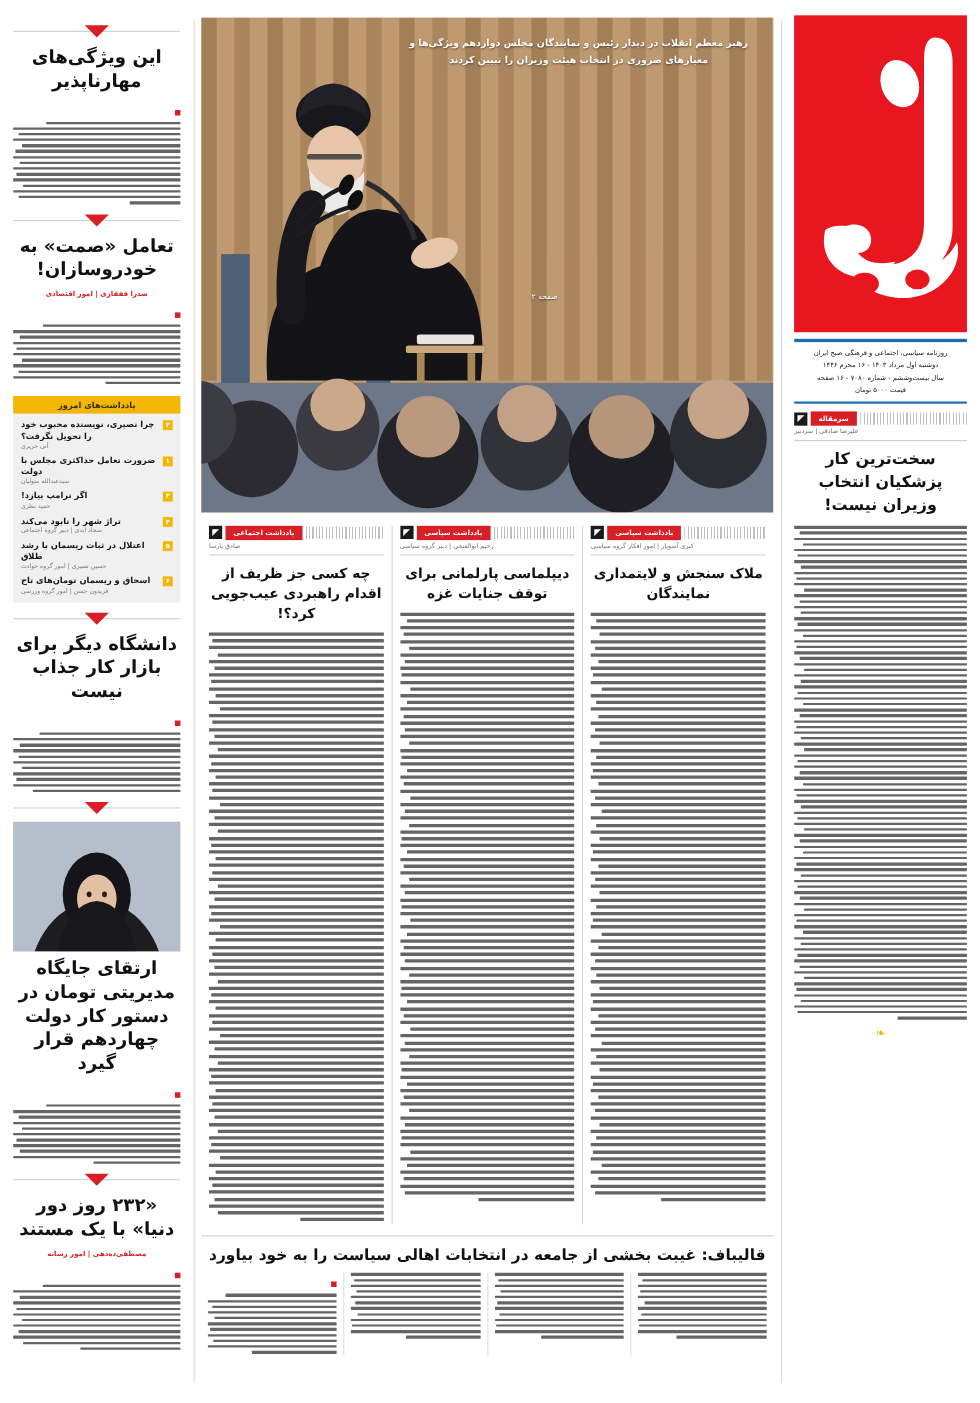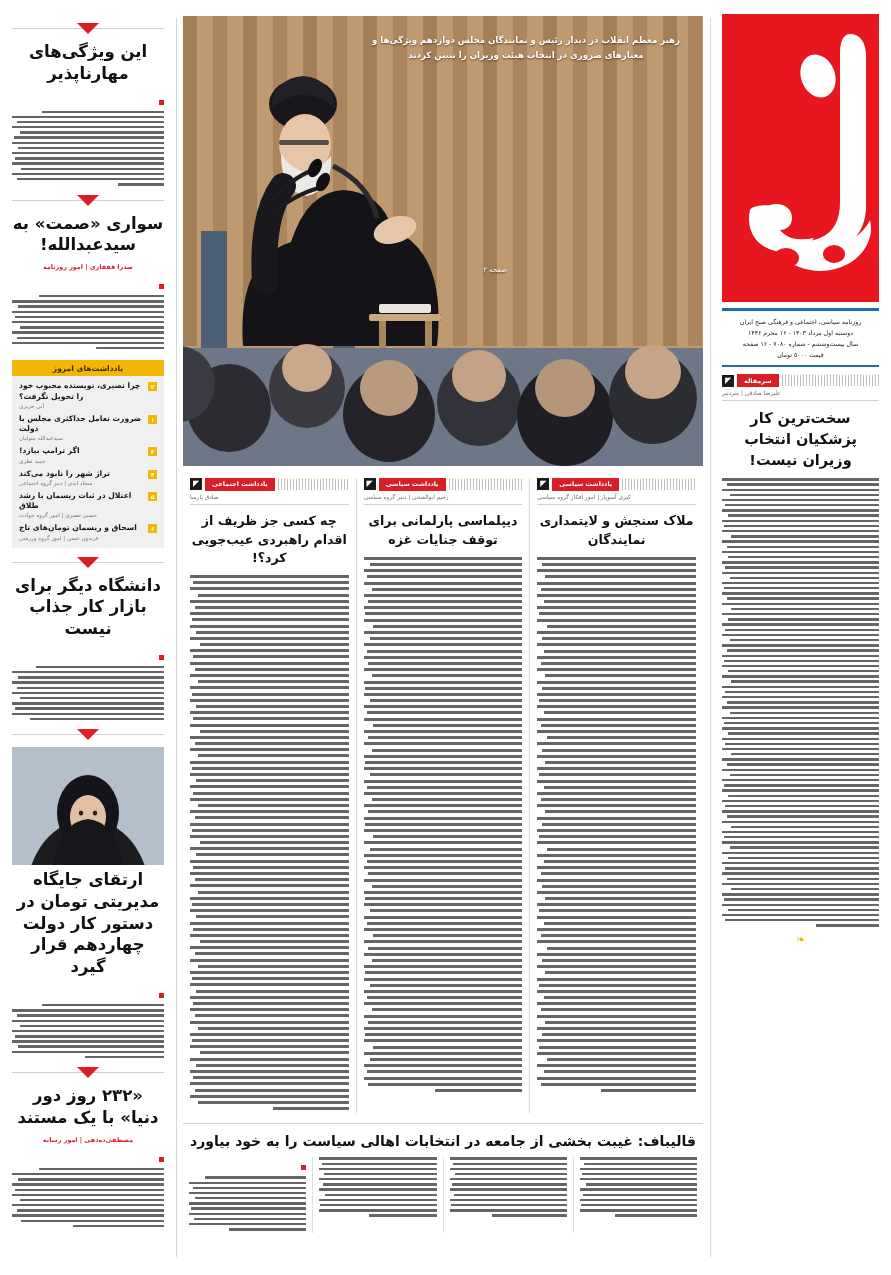--- a/index.html
+++ b/index.html
@@ -173,22 +173,22 @@
         <span class="ln" style="width:98%"></span><span class="ln" style="width:100%"></span><span class="ln" style="width:94%"></span>
         <span class="ln" style="width:100%"></span><span class="ln" style="width:97%"></span><span class="ln" style="width:30%"></span>
       </div>
     </div>
 
     <div class="triwrap">
       <div class="line"></div>
         <div class="redtri"></div>
     </div>
     <div>
-      <div class="side-head">سواری «صمت» به سیدعبدالله!</div>
-      <div class="side-kicker">صدرا قفقازی | امور روزنامه</div>
+      <div class="side-head">تعامل «صمت» به خودروسازان!</div>
+      <div class="side-kicker">صدرا قفقازی | امور اقتصادی</div>
       <div class="ftext tiny">
         <span class="lead-bullet"></span>
         <span class="ln" style="width:82%"></span><span class="ln" style="width:100%"></span><span class="ln" style="width:96%"></span>
         <span class="ln" style="width:100%"></span><span class="ln" style="width:98%"></span><span class="ln" style="width:100%"></span>
         <span class="ln" style="width:95%"></span><span class="ln" style="width:100%"></span><span class="ln" style="width:97%"></span>
         <span class="ln" style="width:100%"></span><span class="ln" style="width:45%"></span>
       </div>
     </div>
 
     <div class="notes-box">

